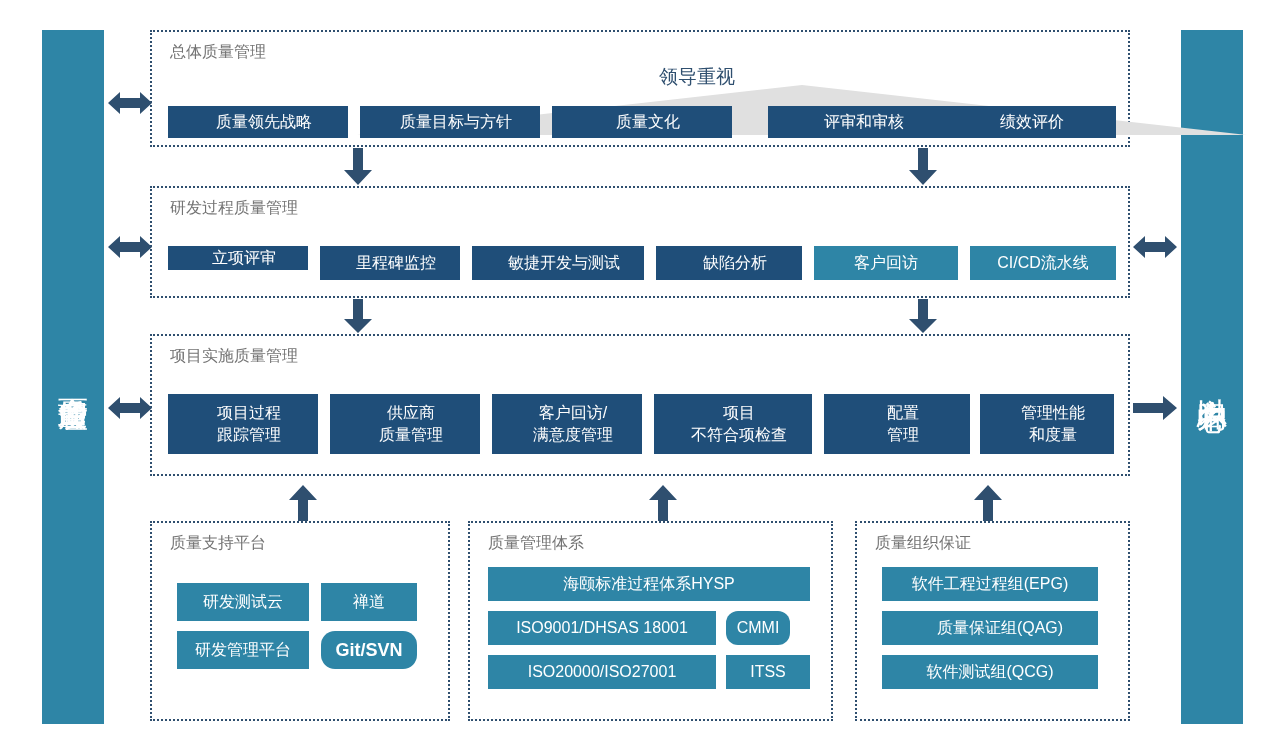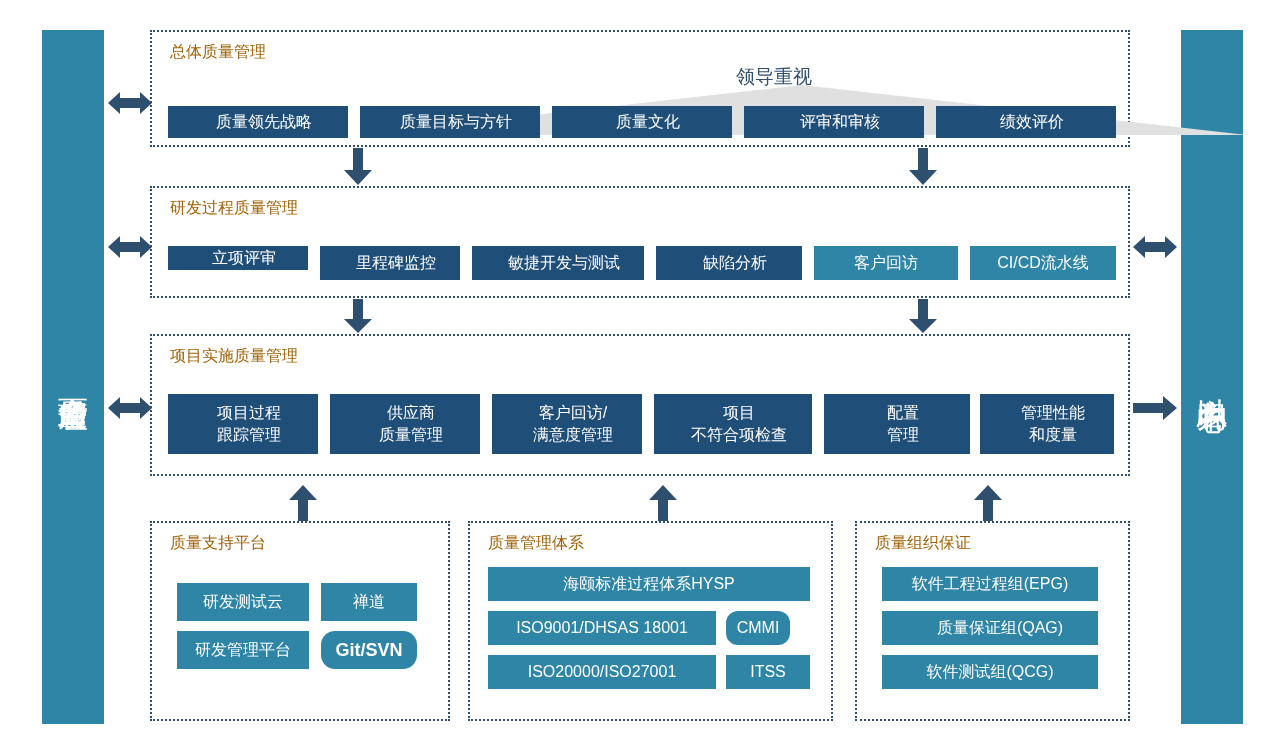--- a/index.html
+++ b/index.html
@@ -32,21 +32,21 @@
   
   .panel {
     position: absolute;
     border: 2px dotted #2F4F6F;
     background: #ffffff;
   }
   .panel-title {
     position: absolute;
     left: 18px; top: 10px;
     font-size: 16px;
-    color: #a16207;
+    color: #737373;
     white-space: nowrap;
   }
 
   
   .chip {
     position: absolute;
     display: flex;
     align-items: center;
     justify-content: center;
     text-align: center;
@@ -77,27 +77,27 @@
 
   <div class="sidebar" id="sidebar-right">以客户为中心</div>
 
   <div class="panel" style="left:150px; top:30px; width:980px; height:117px;">
     <div class="panel-title">总体质量管理</div>
 
     <svg id="leadership-triangle" viewBox="0 0 890 50" preserveAspectRatio="none">
       <polygon points="890,50 445,0 0,50" fill="#E0E0E0"></polygon>
     </svg>
 
-    <div style="position:absolute; left:430px; top:32px; width:230px; text-align:right;
+    <div style="position:absolute; left:430px; top:32px; width:230px; text-align:center;
                 font-size:19px; color:#2F4F6F;">领导重视</div>
 
     <div class="chip navy" style="left:16px; top:74px; width:180px; height:32px;">质量领先战略</div>
     <div class="chip navy" style="left:208px; top:74px; width:180px; height:32px;">质量目标与方针</div>
     <div class="chip navy" style="left:400px; top:74px; width:180px; height:32px;">质量文化</div>
-    <div class="chip navy" style="left:592px; top:74px; width:180px; height:32px;">评审和审核</div>
+    <div class="chip navy" style="left:616px; top:74px; width:180px; height:32px;">评审和审核</div>
     <div class="chip navy" style="left:784px; top:74px; width:180px; height:32px;">绩效评价</div>
   </div>
 
   <div class="panel" style="left:150px; top:186px; width:980px; height:112px;">
     <div class="panel-title">研发过程质量管理</div>
 
     <div class="chip navy" style="left:16px; top:58px; width:140px; height:24px;">立项评审</div>
     <div class="chip navy" style="left:168px; top:58px; width:140px; height:34px;">里程碑监控</div>
     <div class="chip navy" style="left:320px; top:58px; width:172px; height:34px;">敏捷开发与测试</div>
     <div class="chip navy" style="left:504px; top:58px; width:146px; height:34px;">缺陷分析</div>

